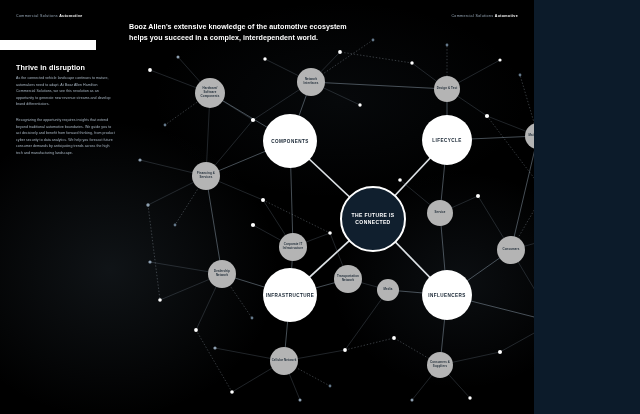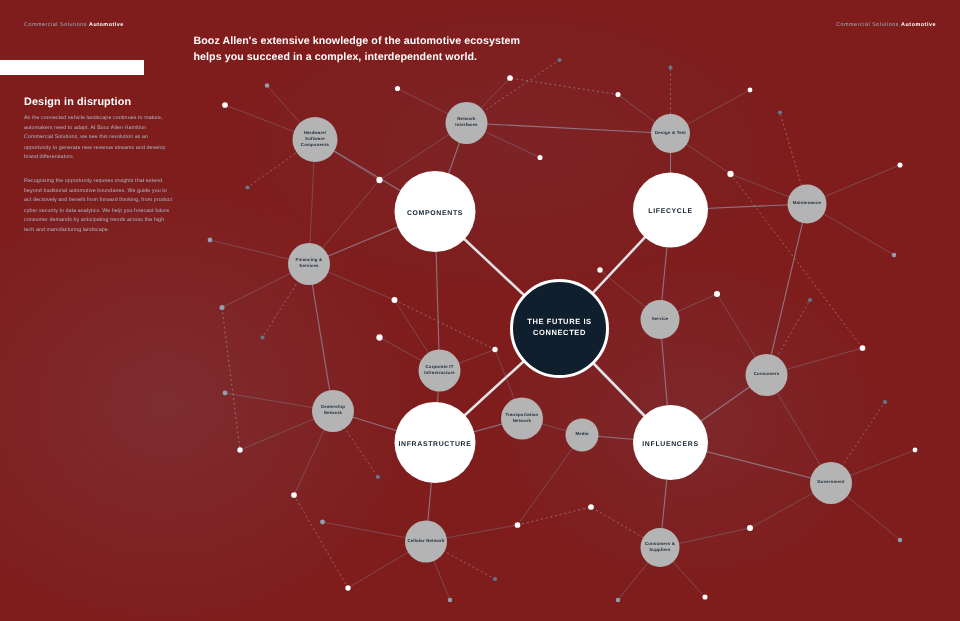--- a/index.html
+++ b/index.html
@@ -3,21 +3,21 @@
 <meta charset="utf-8">
 <style>
   * { margin:0; padding:0; box-sizing:border-box; }
   html,body { width:640px; height:414px; overflow:hidden; }
   body {
     background:#0c1b2a;
     font-family:"Liberation Sans", sans-serif;
     color:#ffffff;
     position:relative;
   }
-  #stage { position:absolute; inset:0; width:640px; height:414px; overflow:hidden; background:#7f1d1d; }
+  #stage { position:absolute; inset:0; width:534px; height:414px; overflow:hidden; background:#000000; }
 
   
   .glow-a {
     position:absolute; left:-60px; top:120px; width:340px; height:300px;
     background:radial-gradient(ellipse at center, rgba(120,150,175,0.13), rgba(12,27,42,0) 70%);
     pointer-events:none;
   }
   .glow-b {
     position:absolute; left:330px; top:170px; width:260px; height:220px;
     background:radial-gradient(ellipse at center, rgba(110,140,170,0.10), rgba(12,27,42,0) 70%);
@@ -314,17 +314,17 @@
     <span class="brandword">Automotive</span>
   </div>
   <div class="eyebrow right">
     <span>Commercial Solutions</span>
     <span class="brandword">Automotive</span>
   </div>
 
   <div class="headline">Booz Allen's extensive knowledge of the automotive ecosystem helps you succeed in a complex, interdependent world.</div>
 
   <div class="side-bar-accent"></div>
-  <div class="side-title">Design in disruption</div>
+  <div class="side-title">Thrive in disruption</div>
   <div class="side-body p1">As the connected vehicle landscape continues to mature, automakers need to adapt. At Booz Allen Hamilton Commercial Solutions, we see this revolution as an opportunity to generate new revenue streams and develop brand differentiators.</div>
   <div class="side-body p2">Recognizing the opportunity requires insights that extend beyond traditional automotive boundaries. We guide you to act decisively and benefit from forward thinking, from product cyber security to data analytics. We help you forecast future consumer demands by anticipating trends across the high tech and manufacturing landscape.</div>
 
 </div>
 
 </body></html>

